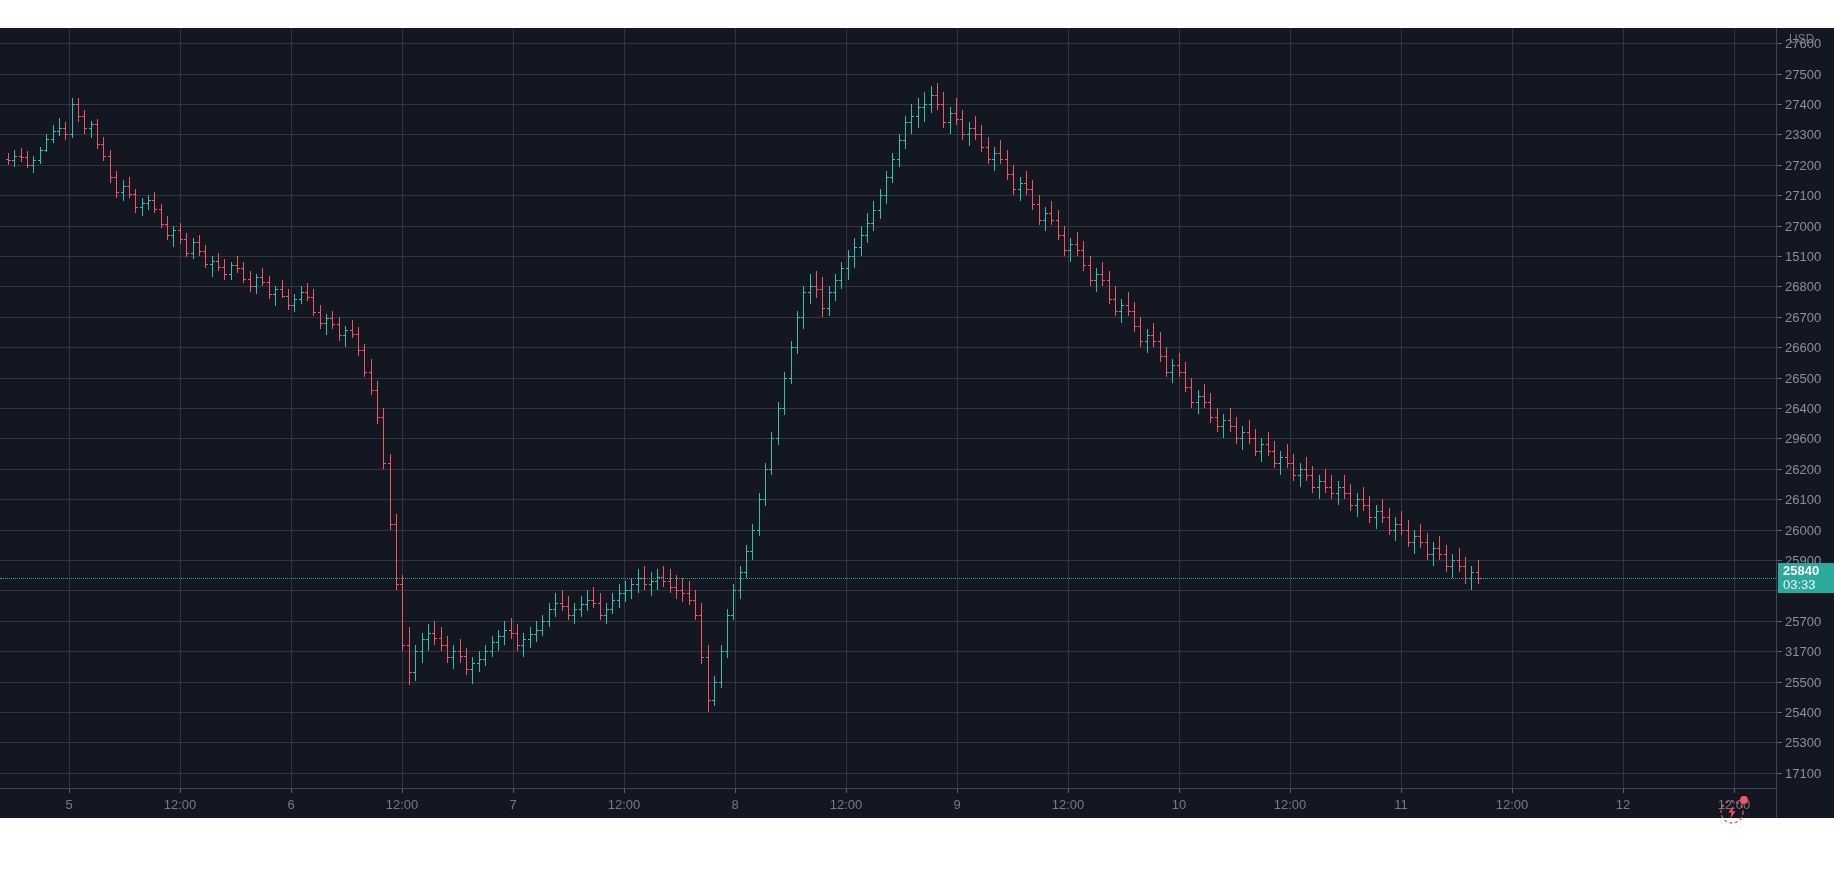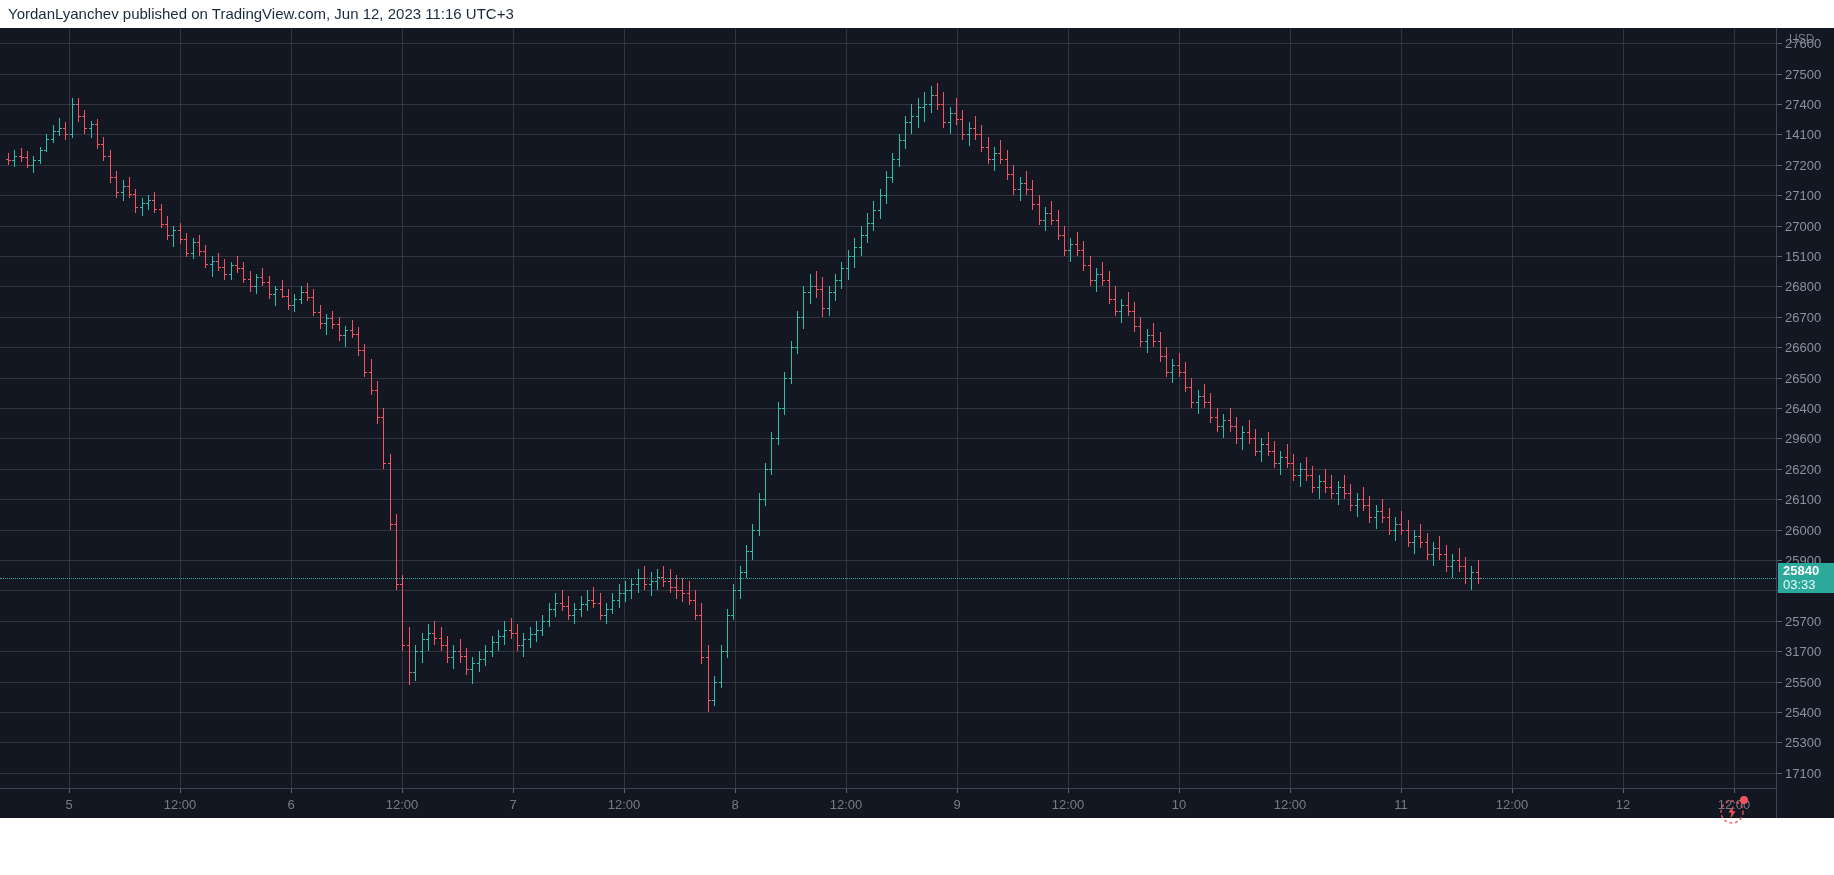--- a/index.html
+++ b/index.html
@@ -118,21 +118,20 @@
     display: flex; align-items: center; padding-left: 9px;
   }
   .tv-logo { width: 21px; height: 21px; margin-right: 7px; }
   .tv-word { font-size: 17px; color: #131722; letter-spacing: .1px; }
 </style>
 </head>
 <body>
 
 <div id="root">
 
-  <div class="pub-header">YordanLyanchev published on TradingView.com, Jun 12, 2023 11:16 UTC+3</div>
 
   <div class="chart-shell">
 
     <div class="pane" id="pane">
       <div id="grid-layer">
           <div class="gridline-h" style="top: 15px;"></div>
           <div class="gridline-h" style="top: 46px;"></div>
           <div class="gridline-h" style="top: 76px;"></div>
           <div class="gridline-h" style="top: 106px;"></div>
           <div class="gridline-h" style="top: 137px;"></div>
@@ -888,21 +887,21 @@
         <span class="pv">25840</span>
         <span class="ct">03:33</span>
       </div>
     <div class="p-tick" style="top: 15px;"></div>
         <div class="p-lbl" style="top: 9px;">27600</div>
         <div class="p-tick" style="top: 46px;"></div>
         <div class="p-lbl" style="top: 40px;">27500</div>
         <div class="p-tick" style="top: 76px;"></div>
         <div class="p-lbl" style="top: 70px;">27400</div>
         <div class="p-tick" style="top: 106px;"></div>
-        <div class="p-lbl" style="top: 100px;">14100</div>
+        <div class="p-lbl" style="top: 100px;">23300</div>
         <div class="p-tick" style="top: 137px;"></div>
         <div class="p-lbl" style="top: 131px;">27200</div>
         <div class="p-tick" style="top: 167px;"></div>
         <div class="p-lbl" style="top: 161px;">27100</div>
         <div class="p-tick" style="top: 198px;"></div>
         <div class="p-lbl" style="top: 192px;">27000</div>
         <div class="p-tick" style="top: 228px;"></div>
         <div class="p-lbl" style="top: 222px;">15100</div>
         <div class="p-tick" style="top: 258px;"></div>
         <div class="p-lbl" style="top: 252px;">26800</div>

